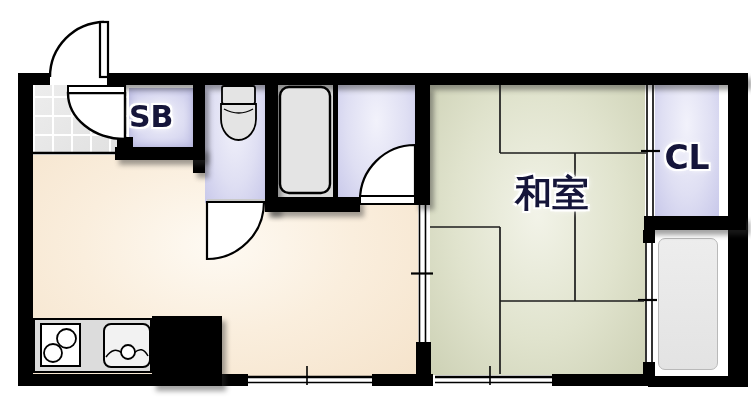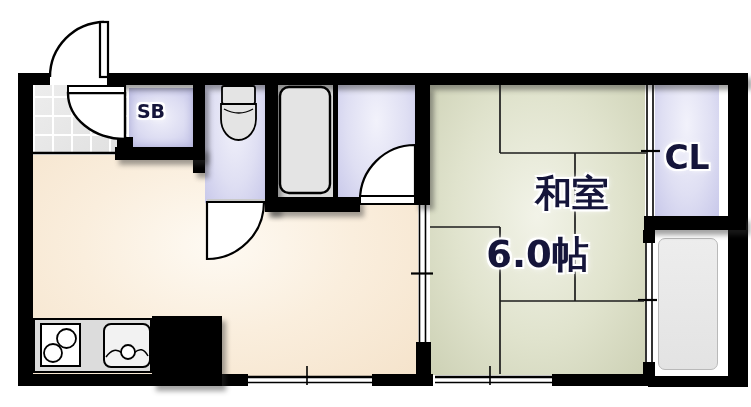--- a/index.html
+++ b/index.html
@@ -169,18 +169,17 @@
     </g>
 
     <g fill="#f2f2f2" stroke="#000">
       <rect x="104" y="324" width="46" height="43" rx="7" stroke-width="2"></rect>
       <path d="M106,357 Q114,346 122,353" fill="none" stroke-width="1.5"></path>
       <path d="M134,353 Q142,345 148,356" fill="none" stroke-width="1.5"></path>
       <circle cx="128" cy="352" r="7" fill="#ffffff" stroke-width="1.8"></circle>
     </g>
   </svg>
 
-  <div class="lbl" style="left:129px;top:102px;width:44px;font-size:19px;">SB</div>
-  <div class="lbl" style="left:430px;top:175px;width:244px;font-size:37px;margin-left:20px;">和室</div>
-  <div class="lbl" style="left:430px;top:236px;width:215px;font-size:37px;">6.0帖</div>
+  <div class="lbl" style="left:129px;top:102px;width:44px;font-size:30px;">SB</div>
+  <div class="lbl" style="left:430px;top:175px;width:244px;font-size:37px;">和室</div>
   <div class="lbl" style="left:655px;top:141px;width:64px;font-size:33px;">CL</div>
 
 </div>
 
 </body></html>

